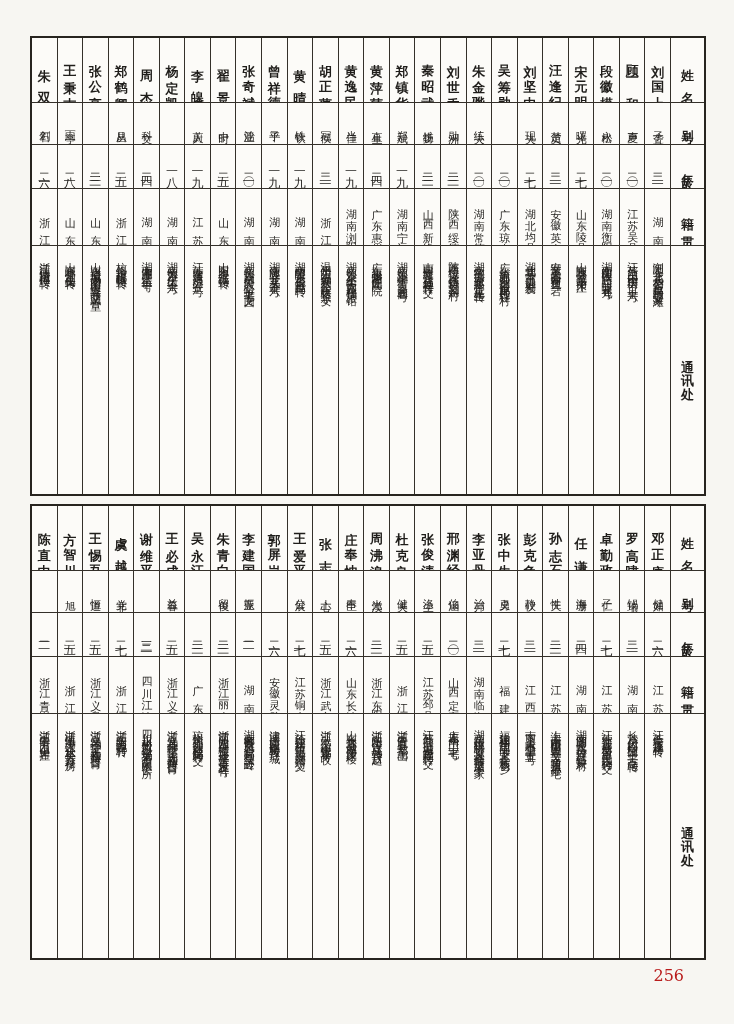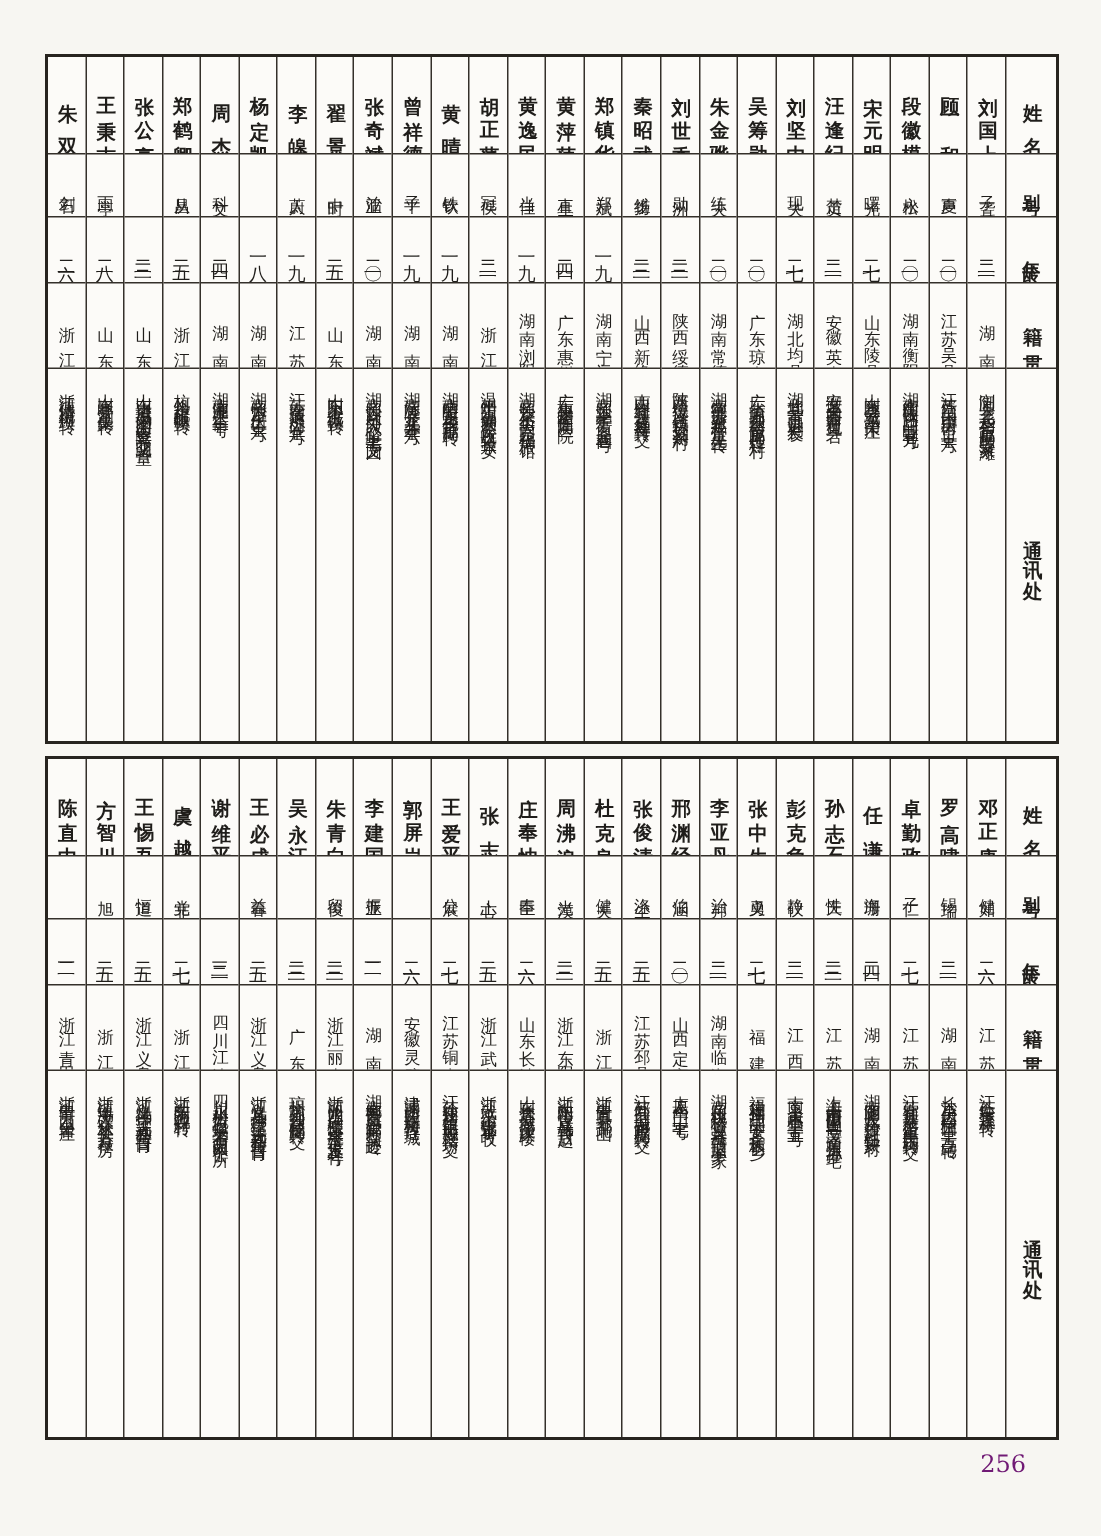--- a/index.html
+++ b/index.html
@@ -63,21 +63,21 @@
   .spread{justify-content:space-evenly;}
   .spread span{display:block;}
   .page-number{
     position:absolute;
     top:966px;left:0;width:706px;
     text-align:right;
     padding-right:22px;
     box-sizing:border-box;
     font-size:16px;
     font-family:"DejaVu Serif", serif;
-    color:#701a75;
+    color:#b91c1c;
   }
 </style>
 </head>
 <body>
 
 <div class="sheet">
   <section class="table t0">
   <div class="col hcol">
     <div class="cell r-name hdr spread">
           <span>姓</span>

